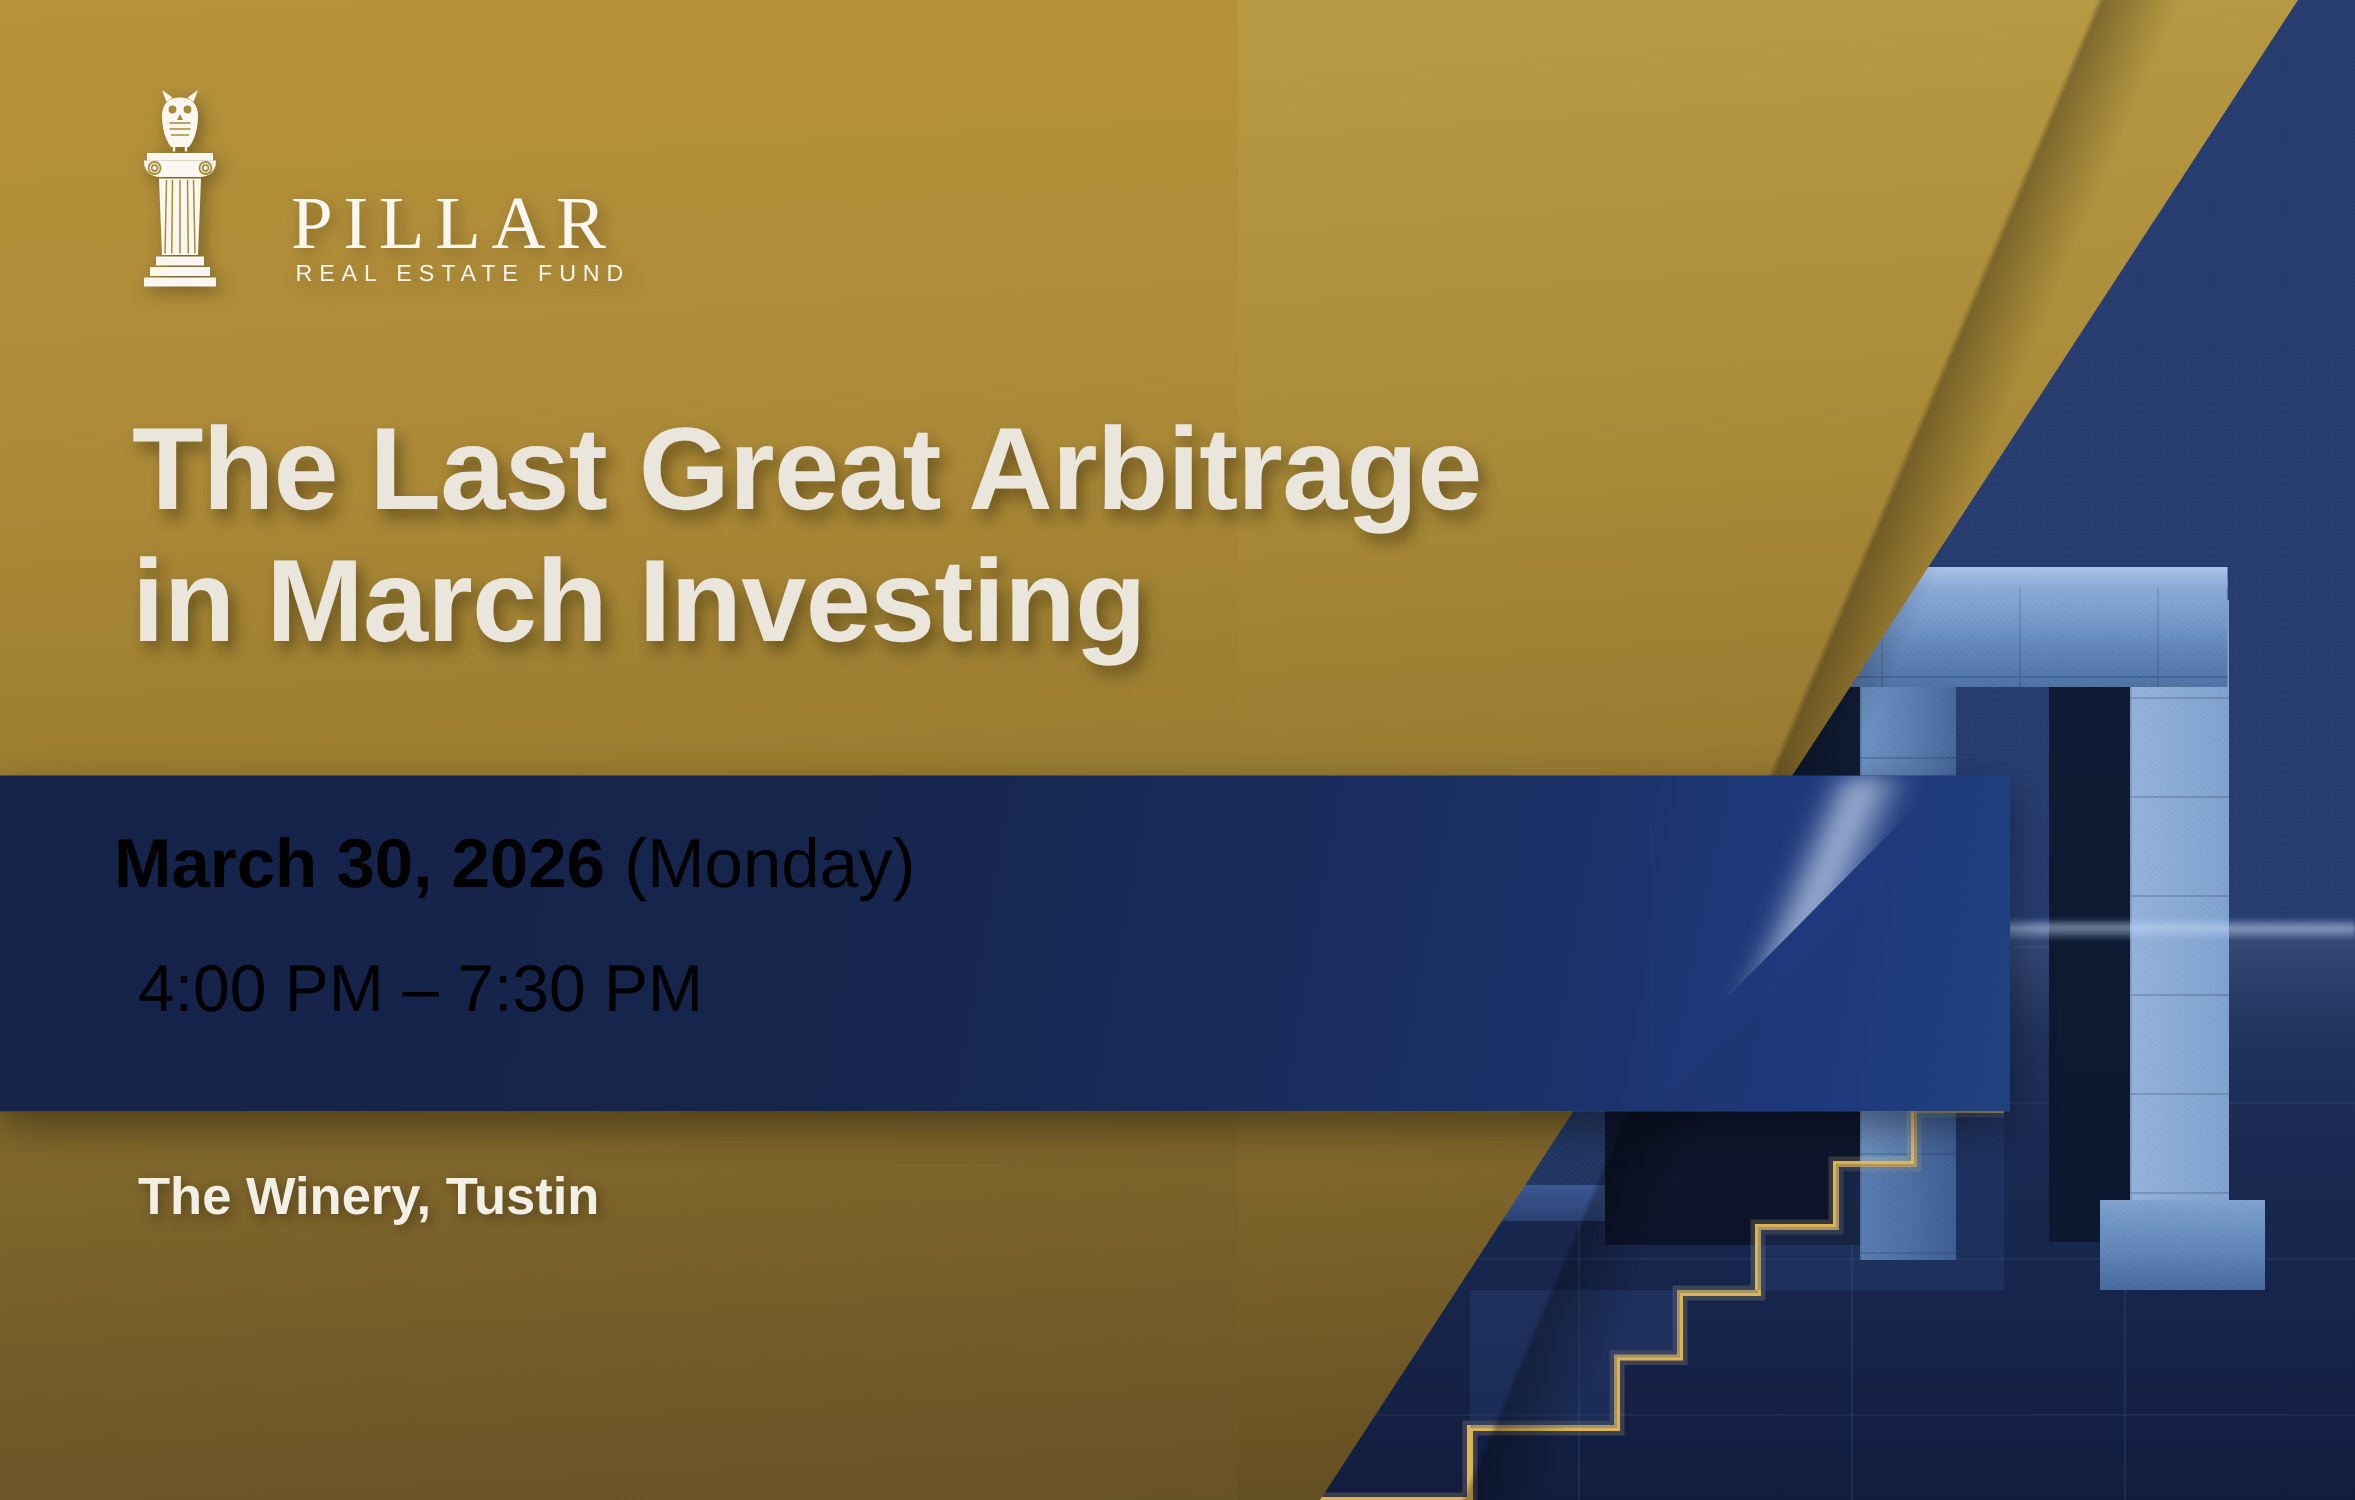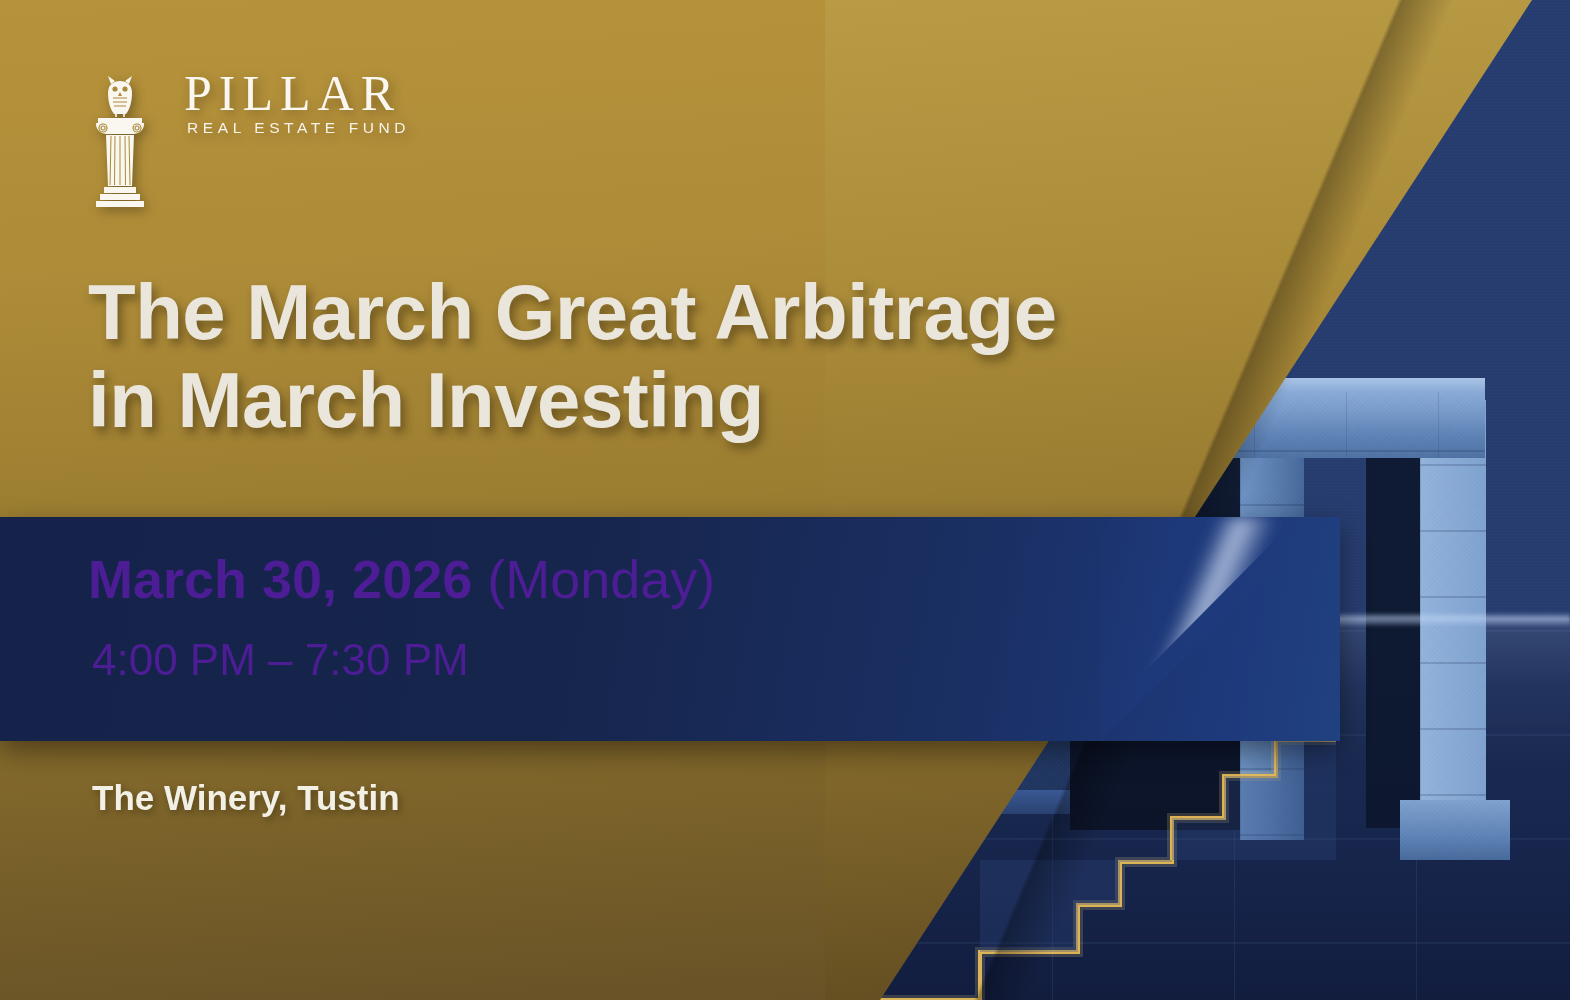--- a/index.html
+++ b/index.html
@@ -236,24 +236,24 @@
     pointer-events: none;
     background: linear-gradient(113deg, rgba(255,255,255,0) 44%, rgba(214,228,248,.75) 50%, rgba(255,255,255,0) 58%);
     filter: blur(7px);
     clip-path: polygon(0 0, 268px 0, 40px 230px, 0 230px);
   }
 
   
   .logo {
     position: absolute;
     left: 82px;
-    top: 68px;
+    top: 52px;
     display: flex;
-    align-items: flex-start;
-    gap: 26px;
+    align-items: flex-end;
+    gap: 36px;
     filter: drop-shadow(3px 4px 6px rgba(0,0,0,.32));
   }
   .logo-mark { width: 76px; height: 140px; }
   .logo-type { display: flex; flex-direction: column; }
   .brand-name {
     color: #FAF7F0;
     font-family: "Liberation Serif", "DejaVu Serif", serif;
     font-size: 50px;
     line-height: 1;
     letter-spacing: 7px;
@@ -278,34 +278,34 @@
     font-size: 78px;
     font-weight: bold;
     line-height: 1.13;
     letter-spacing: -0.5px;
     text-shadow: 4px 6px 10px rgba(40,28,6,.45);
   }
   .headline .hl-line { display: block; }
 
   .dateline {
     position: absolute;
-    left: 88px;
+    left: 76px;
     top: 552px;
-    color: #4c1d95;
-    font-size: 54px;
+    color: #000000;
+    font-size: 46px;
     line-height: 1;
     white-space: nowrap;
   }
   .date-strong { font-weight: bold; }
   .date-day { font-weight: 400; }
   .timeline-txt {
     position: absolute;
     left: 92px;
     top: 638px;
-    color: #4c1d95;
+    color: #000000;
     font-size: 44px;
     font-weight: 400;
     line-height: 1;
   }
   .venue {
     position: absolute;
     left: 92px;
     top: 780px;
     color: #F2EFE5;
     font-size: 35px;
@@ -417,21 +417,21 @@
         <rect x="14" y="133" width="48" height="6"></rect>
       </g>
     </svg>
     <div class="logo-type">
       <div class="brand-name">PILLAR</div>
       <div class="brand-sub">REAL ESTATE FUND</div>
     </div>
   </div>
 
   <div class="headline">
-    <span class="hl-line">The March Great Arbitrage</span>
+    <span class="hl-line">The Last Great Arbitrage</span>
     <span class="hl-line">in March Investing</span>
   </div>
 
   <div class="dateline">
     <span class="date-strong">March 30, 2026</span><span>&nbsp;</span><span class="date-day">(Monday)</span>
   </div>
   <div class="timeline-txt">4:00 PM – 7:30 PM</div>
 
   <div class="venue">The Winery, Tustin</div>
 

